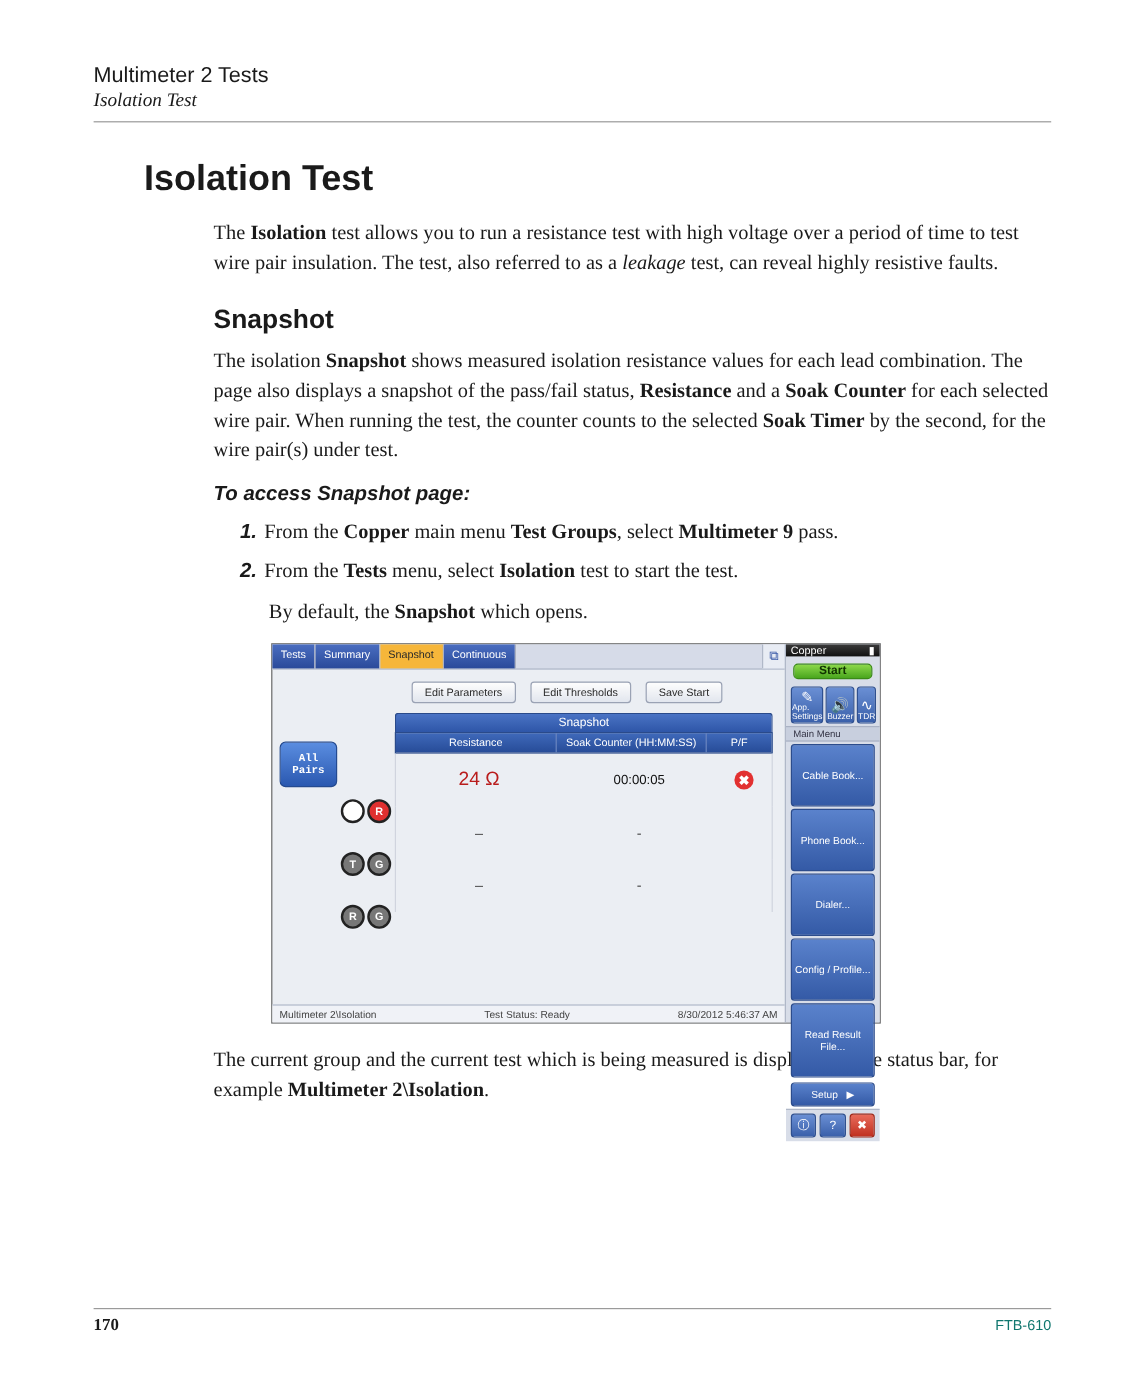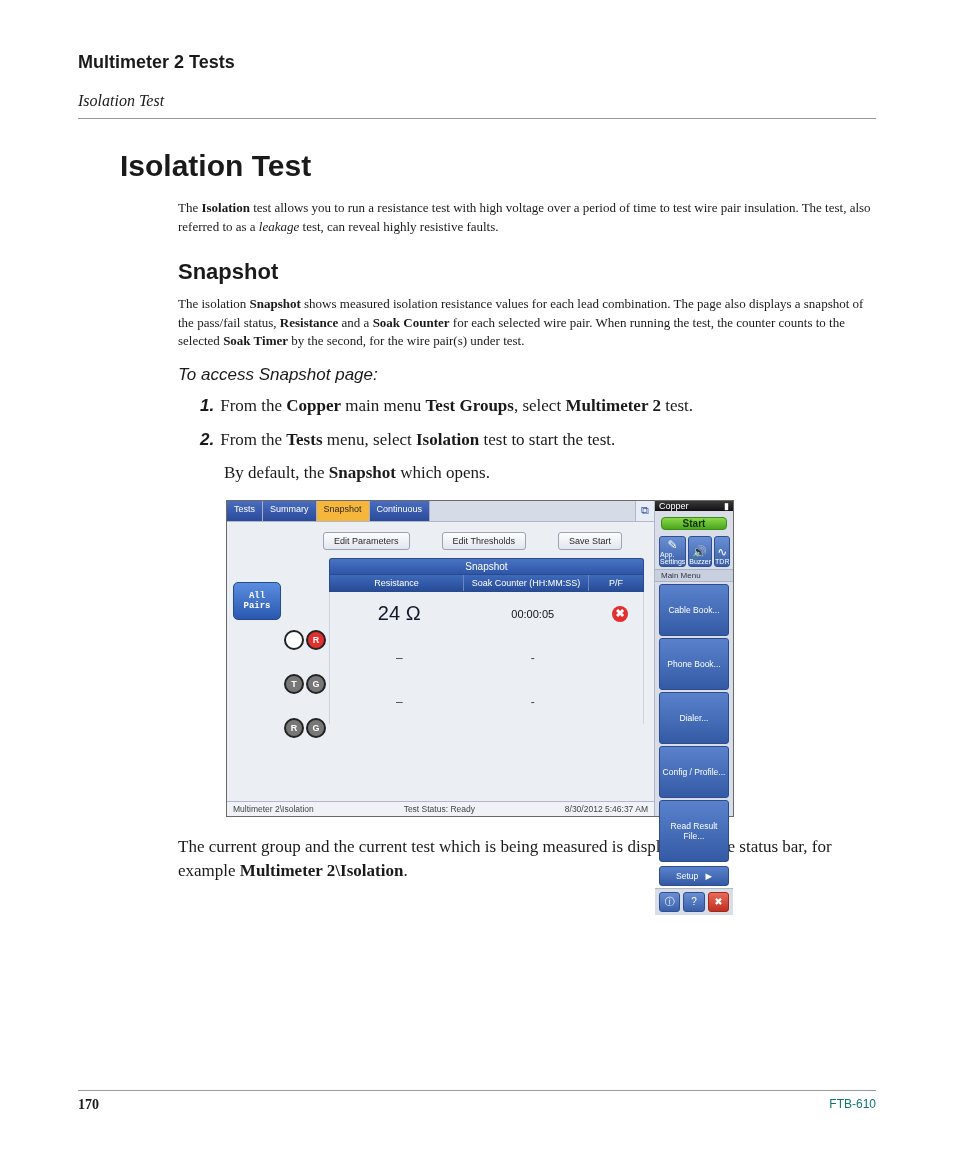--- a/index.html
+++ b/index.html
@@ -11,23 +11,23 @@
   }
   .page {
     width: 954px;
     height: 1159px;
     position: relative;
     box-sizing: border-box;
     padding: 52px 78px 40px 78px;
   }
   .running-head {
     font-family: "Segoe UI", Arial, sans-serif;
-    font-weight: 700;
+    font-weight: 400;
     font-size: 18px;
-    margin-bottom: 19px;
+    margin-bottom: 2px;
   }
   .running-sub {
     font-family: Georgia, serif;
     font-style: italic;
     font-size: 16px;
     margin-bottom: 8px;
   }
   hr.rule {
     border: none;
     border-top: 1.5px solid #9a9a9a;
@@ -39,34 +39,34 @@
     font-size: 30px;
     margin: 0 0 16px 42px;
   }
   h2.sub {
     font-family: "Segoe UI", Arial, sans-serif;
     font-weight: 700;
     font-size: 22px;
     margin: 22px 0 10px 100px;
   }
   p.body {
-    font-size: 13px;
+    font-size: 17px;
     line-height: 1.45;
     margin: 0 0 14px 100px;
     max-width: 700px;
   }
   p.body-narrow {
     font-size: 17px;
     line-height: 1.45;
     margin: 0 0 14px 100px;
     max-width: 700px;
   }
   .proc-head {
     font-family: "Segoe UI", Arial, sans-serif;
-    font-weight: 400;
+    font-weight: 700;
     font-style: italic;
     font-size: 17px;
     margin: 6px 0 8px 100px;
   }
   ol.steps {
     margin: 0 0 14px 122px;
     padding: 0;
     font-size: 17px;
     line-height: 1.5;
   }
@@ -137,21 +137,21 @@
     display:flex;
     align-items:center;
     justify-content:center;
     background:#e8ecf4;
     border-left:1px solid #b0b8c8;
     color:#3a5aa8;
     font-size:11px;
   }
   .toolbar-row {
     display: flex;
-    gap: 32px;
+    gap: 12px;
     justify-content: center;
     padding: 10px 0 8px 64px;
   }
   .btn {
     background: linear-gradient(#fdfdfd,#e2e6ee);
     border: 1px solid #9aa2b4;
     border-radius: 3px;
     padding: 3px 10px;
     font-size: 9px;
     color: #2a2a2a;
@@ -226,21 +226,21 @@
   .gh2 { flex: 1.3; border-right:1px solid #6a86c0; }
   .gh3 { width: 46px; }
   .grid-row {
     display:flex;
     height:44px;
     align-items:center;
     border-left:1px solid #d0d4de;
     border-right:1px solid #d0d4de;
   }
   .gc { text-align:center; font-size:11px; }
-  .gc1 { flex:1.4; color:#0f172a; font-size:20px; font-weight:400; font-family: Arial, sans-serif; }
+  .gc1 { flex:1.4; color:#b91c1c; font-size:16px; font-weight:400; font-family: Arial, sans-serif; }
   .gc1.dash, .gc2.dash { color:#444; font-size:12px; }
   .gc2 { flex:1.3; color:#111; }
   .gc3 { width:46px; }
   .fail-icon {
     display:inline-flex;
     width:16px;height:16px;border-radius:50%;
     background:#e23030;color:#fff;
     align-items:center;justify-content:center;
     font-weight:700;font-size:11px;
   }
@@ -359,21 +359,21 @@
   <h2 class="sub">Snapshot</h2>
 
   <p class="body">
     <span>The isolation </span><span class="b">Snapshot</span><span> shows measured isolation resistance values for each lead combination. The page also displays a snapshot of the pass/fail status, </span><span class="b">Resistance</span><span> and a </span><span class="b">Soak Counter</span><span> for each selected wire pair. When running the test, the counter counts to the selected </span><span class="b">Soak Timer</span><span> by the second, for the wire pair(s) under test.</span>
   </p>
 
   <div class="proc-head">To access Snapshot page:</div>
 
   <ol class="steps">
     <li>
-      <span class="num">1.</span><span>From the </span><span class="b">Copper</span><span> main menu </span><span class="b">Test Groups</span><span>, select </span><span class="b">Multimeter 2</span><span> test.</span>
+      <span class="num">1.</span><span>From the </span><span class="b">Copper</span><span> main menu </span><span class="b">Test Groups</span><span>, select </span><span class="b">Multimeter 9</span><span> pass.</span>
     </li>
     <li>
       <span class="num">2.</span><span>From the </span><span class="b">Tests</span><span> menu, select </span><span class="b">Isolation</span><span> test to start the test.</span>
       <div class="indent-step">
         <span>By default, the </span><span class="b">Snapshot</span><span> which opens.</span>
       </div>
     </li>
   </ol>
 
   <div class="ui-frame">

